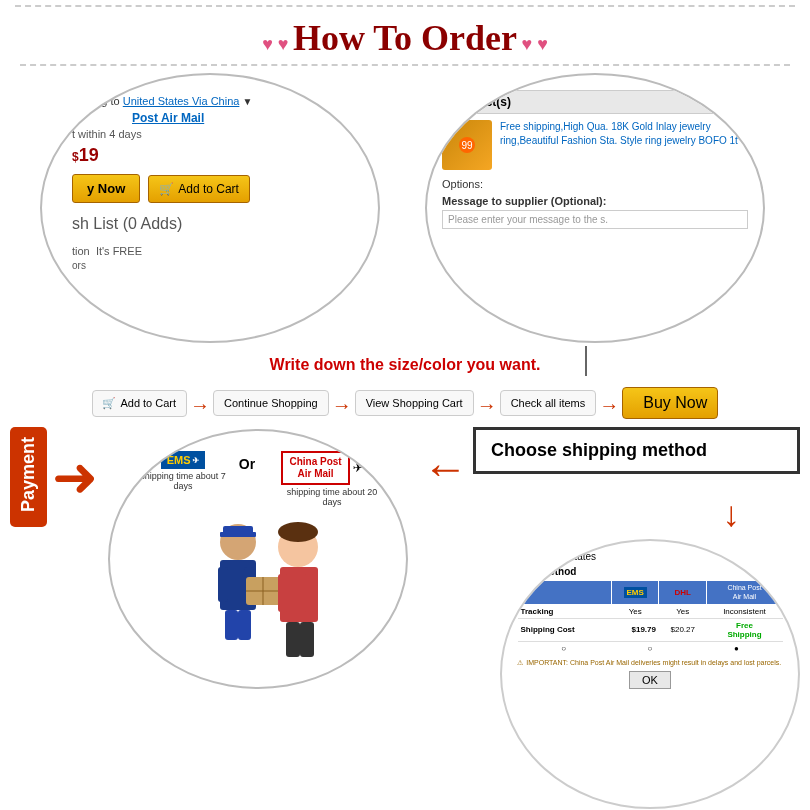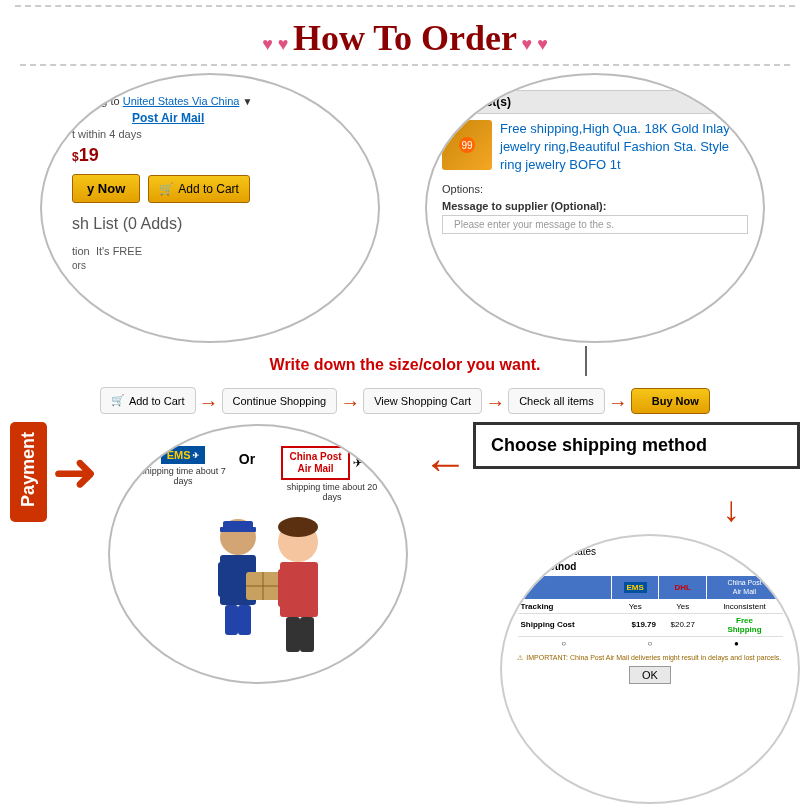--- a/index.html
+++ b/index.html
@@ -145,40 +145,40 @@
       color: white;
       border-radius: 50%;
       width: 16px;
       height: 16px;
       font-size: 10px;
       display: flex;
       align-items: center;
       justify-content: center;
     }
     .product-desc {
-      font-size: 13px;
+      font-size: 10px;
       color: #0066c0;
       line-height: 1.4;
     }
     .options-row {
       font-size: 11px;
       color: #333;
       margin: 4px 0;
     }
     .message-header {
       font-size: 11px;
       font-weight: bold;
       color: #333;
       margin: 5px 0 3px;
     }
     .message-placeholder {
       font-size: 10px;
       color: #999;
       border: 1px solid #ccc;
-      padding: 3px 11px;
+      padding: 3px 5px;
       width: 100%;
     }
 
     
     .write-down-section {
       text-align: center;
       padding: 5px 0;
     }
     .write-down-text {
       color: #cc0000;
@@ -202,22 +202,22 @@
       padding: 6px 10px;
       font-size: 11px;
       white-space: nowrap;
       display: flex;
       align-items: center;
       gap: 4px;
     }
     .buy-now-step {
       background: linear-gradient(#f5c518, #e4a000);
       border: 1px solid #a56300;
-      font-weight: bold;
-      font-size: 11px;
+      font-weight: normal;
+      font-size: 16px;
       padding-left: 20px;
     }
     .arrow-right {
       color: #cc3300;
       font-size: 20px;
       margin: 0 3px;
     }
 
     
     .payment-label {

